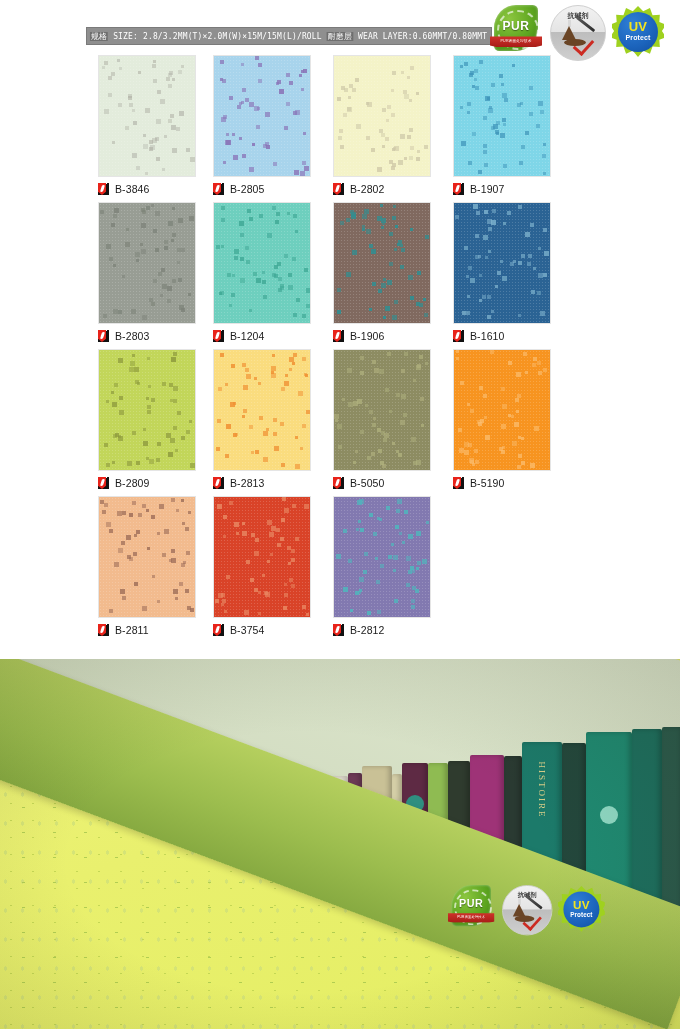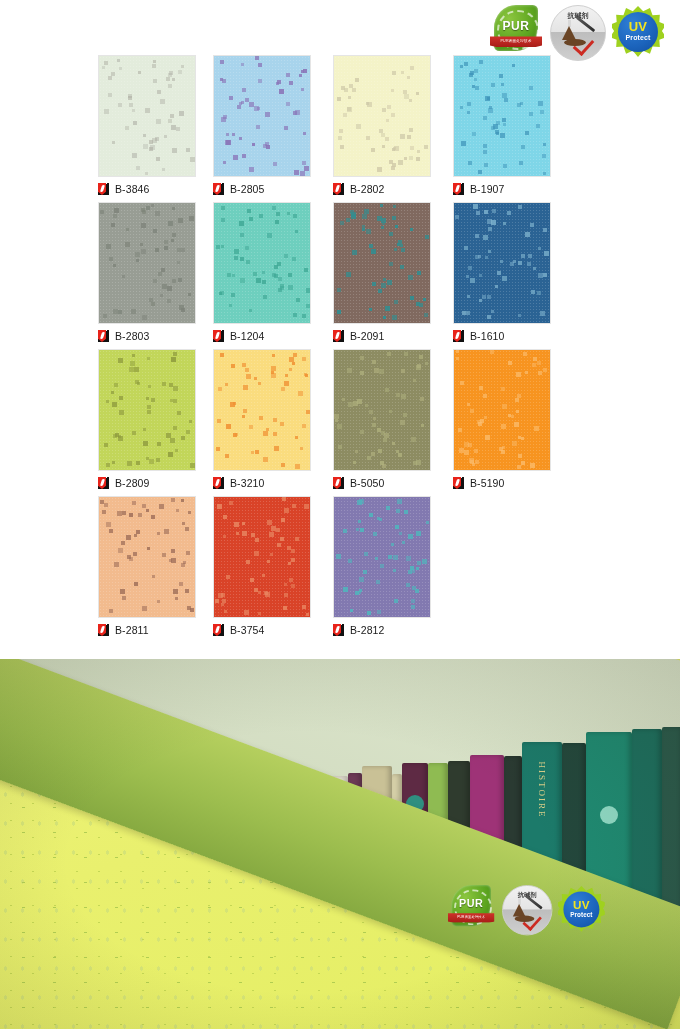--- a/index.html
+++ b/index.html
@@ -194,20 +194,23 @@
   .photo-badges .badge-pur{left:0;width:50px;height:50px;transform:scale(.9);transform-origin:left top;}
   .photo-badges .badge-chem{left:56px;width:50px;height:50px;transform:scale(.9);transform-origin:left top;}
   .photo-badges .badge-uv{left:112px;width:48px;height:48px;transform:scale(.9);transform-origin:left top;}
 </style>
 </head>
 <body>
 
 <div class="page">
 
   <div class="header">
+    <div class="spec-bar">
+      <div class="spec-text"><span class="spec-cn">规格</span><span> SIZE: 2.8/3.2MM(T)×2.0M(W)×15M/15M(L)/ROLL </span><span class="spec-cn">耐磨层</span><span> WEAR LAYER:0.60MMT/0.80MMT</span></div>
+    </div>
 
     <div class="badges">
       <div class="badge badge-pur">
         <div class="pur-wrap">
           <div class="pur-leaf"></div>
           <div class="pur-ring"></div>
           <div class="pur-label">PUR</div>
           <div class="pur-ribbon">
               <span>PUR表面处理技术</span>
             </div>
@@ -678,21 +681,21 @@
               <div class="fleck" style="width: 4px; height: 4px; left: 60px; top: 97px; background: rgb(47, 143, 146); opacity: 0.61;"></div>
               <div class="fleck" style="width: 4px; height: 4px; left: 55px; top: 59px; background: rgb(47, 143, 146); opacity: 0.58;"></div>
               <div class="fleck" style="width: 5px; height: 5px; left: 30px; top: 6px; background: rgb(47, 143, 146); opacity: 0.67;"></div>
               <div class="fleck" style="width: 5px; height: 5px; left: 37px; top: 46px; background: rgb(47, 143, 146); opacity: 0.87;"></div>
               <div class="fleck" style="width: 3px; height: 3px; left: 60px; top: 45px; background: rgb(47, 143, 146); opacity: 0.68;"></div>
               <div class="fleck" style="width: 5px; height: 5px; left: 18px; top: 47px; background: rgb(47, 143, 146); opacity: 0.75;"></div>
             </div>
           </div>
           <div class="label">
             <span class="lbl-icon"></span>
-            <span class="lbl-text">B-2091</span>
+            <span class="lbl-text">B-1906</span>
           </div>
         </div>
         <div class="cell c3">
           <div class="swatch">
             <div class="base" style="background: rgb(43, 99, 148);"></div>
             <div class="grain"></div>
             <div class="flecks">
               <div class="fleck" style="width: 5px; height: 5px; left: 29px; top: 32px; background: rgb(127, 180, 207); opacity: 0.68;"></div>
               <div class="fleck" style="width: 4px; height: 4px; left: 10px; top: 43px; background: rgb(127, 180, 207); opacity: 0.63;"></div>
               <div class="fleck" style="width: 3px; height: 3px; left: 59px; top: 57px; background: rgb(127, 180, 207); opacity: 0.61;"></div>
@@ -872,21 +875,21 @@
               <div class="fleck" style="width: 4px; height: 4px; left: 79px; top: 3px; background: rgb(240, 146, 52); opacity: 0.75;"></div>
               <div class="fleck" style="width: 3px; height: 3px; left: 11px; top: 33px; background: rgb(240, 146, 52); opacity: 0.65;"></div>
               <div class="fleck" style="width: 4px; height: 4px; left: 41px; top: 100px; background: rgb(240, 146, 52); opacity: 0.83;"></div>
               <div class="fleck" style="width: 3px; height: 3px; left: 44px; top: 32px; background: rgb(240, 146, 52); opacity: 0.64;"></div>
               <div class="fleck" style="width: 3px; height: 3px; left: 71px; top: 24px; background: rgb(240, 146, 52); opacity: 0.77;"></div>
               <div class="fleck" style="width: 3px; height: 3px; left: 91px; top: 24px; background: rgb(240, 146, 52); opacity: 0.87;"></div>
             </div>
           </div>
           <div class="label">
             <span class="lbl-icon"></span>
-            <span class="lbl-text">B-3210</span>
+            <span class="lbl-text">B-2813</span>
           </div>
         </div>
         <div class="cell c2">
           <div class="swatch">
             <div class="base" style="background: rgb(141, 140, 98);"></div>
             <div class="grain"></div>
             <div class="flecks">
               <div class="fleck" style="width: 4px; height: 4px; left: 53px; top: 2px; background: rgb(176, 177, 126); opacity: 0.57;"></div>
               <div class="fleck" style="width: 5px; height: 5px; left: 50px; top: 83px; background: rgb(176, 177, 126); opacity: 0.6;"></div>
               <div class="fleck" style="width: 5px; height: 5px; left: 3px; top: 74px; background: rgb(176, 177, 126); opacity: 0.48;"></div>

